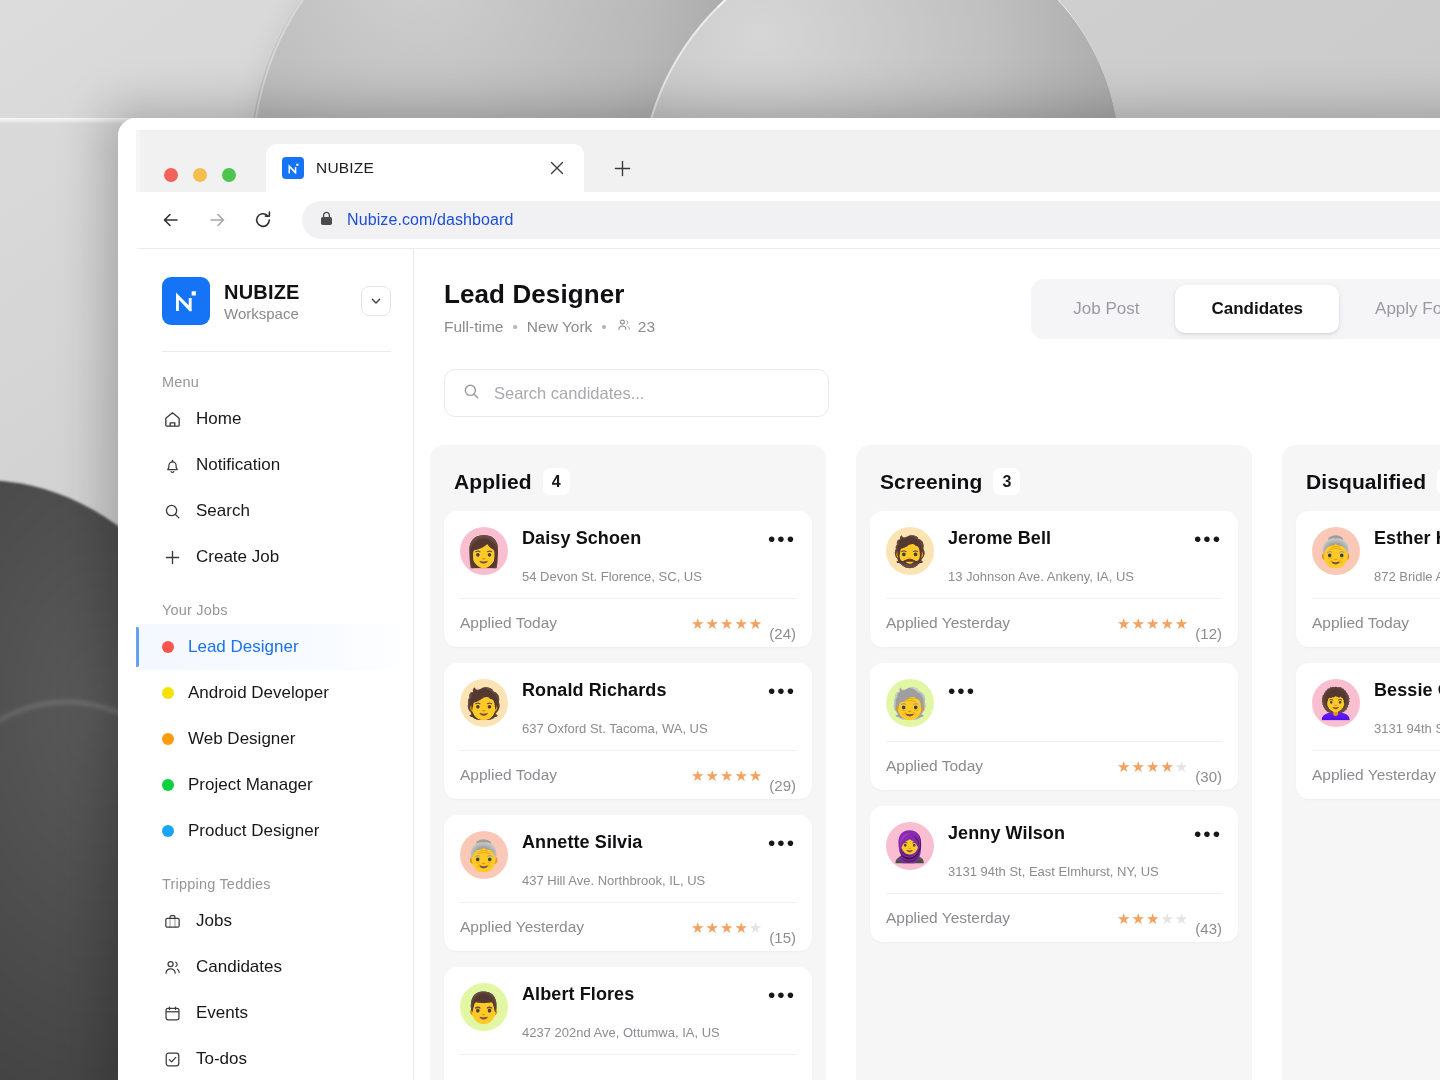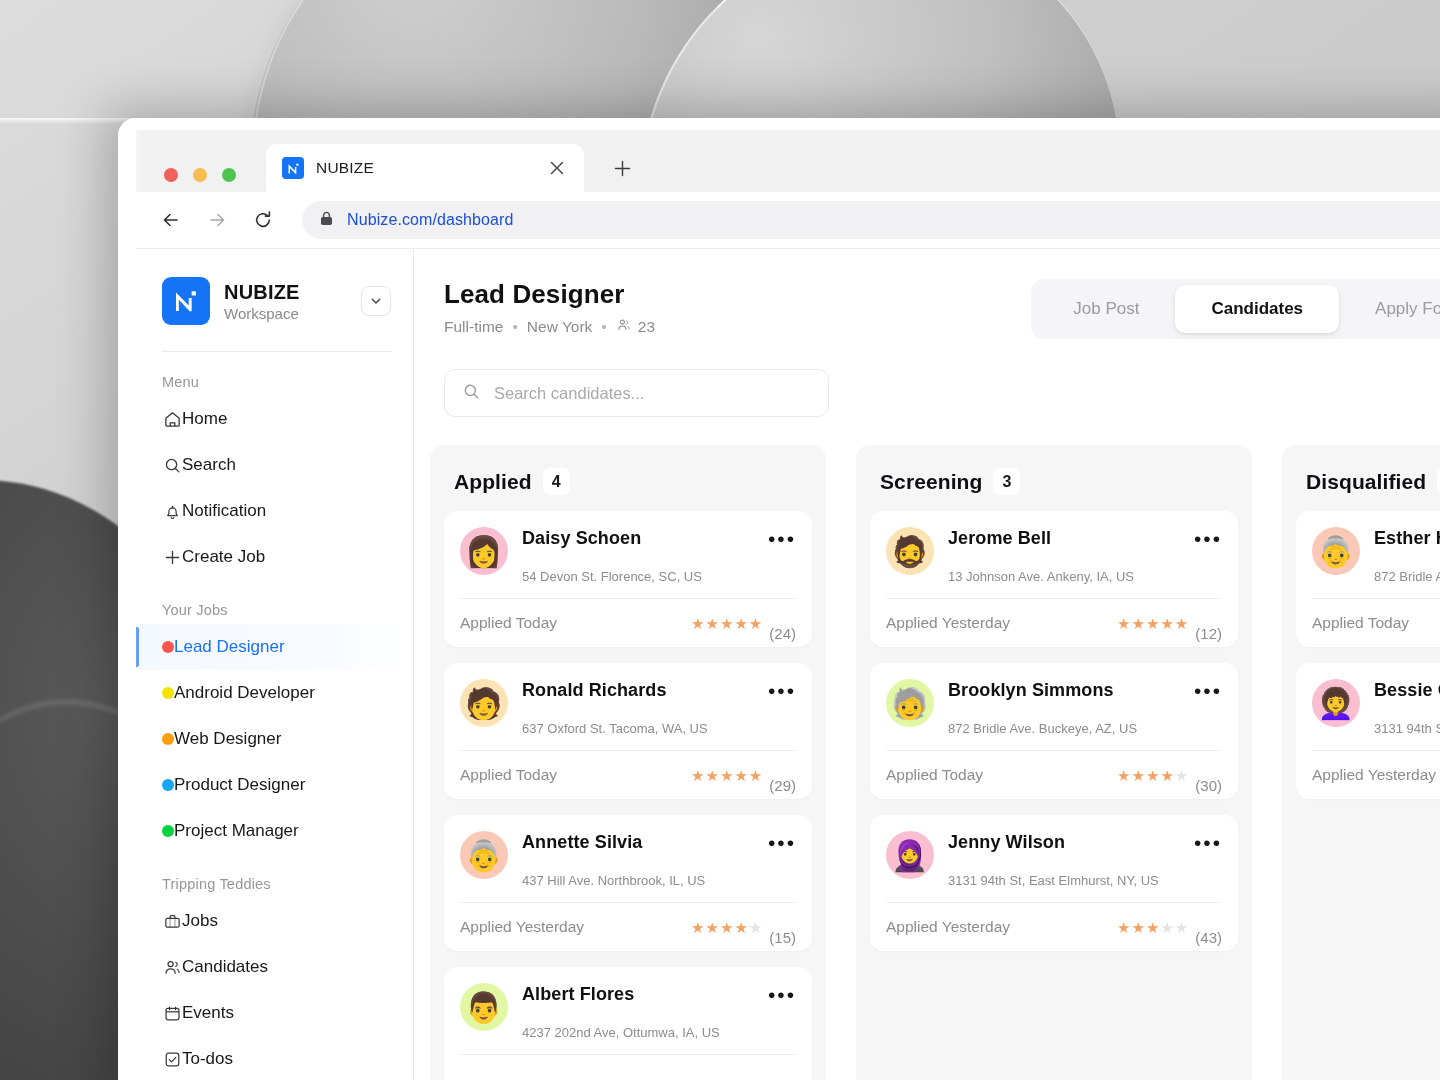--- a/index.html
+++ b/index.html
@@ -197,21 +197,21 @@
     color:#4a4a4e;
   }
   .divider { height:1px; background:#ebebed; margin: 26px 22px 0 26px; }
 
   .sec-label {
     font-size: 14.5px; color:#96969b;
     padding: 22px 0 6px 26px;
     letter-spacing:.2px;
   }
   .navitem {
-    display:flex; align-items:center; 
+    display:flex; align-items:center; gap:14px;
     height: 46px;
     padding-left: 26px;
     font-size: 17px; color:#18181b;
     position: relative;
   }
   .navitem .ico { width:20px; height:20px; display:flex; align-items:center; justify-content:center; color:#3a3a3e; flex:0 0 auto;}
   .navitem.active {
     background: linear-gradient(to right,#f4f8ff,#f8fbff 70%, #fff);
     color:#1a72f0; font-weight:500;
   }
@@ -447,41 +447,41 @@
                 <path d="M3 8.6L10 3l7 5.6v7.4a1 1 0 0 1-1 1H4a1 1 0 0 1-1-1z" stroke="#3a3a3e" stroke-width="1.4" fill="none" stroke-linejoin="round"></path>
                 <path d="M7.6 17v-3.4h4.8V17" stroke="#3a3a3e" stroke-width="1.4" fill="none"></path>
               </svg>
         </span>
         <span>Home</span>
       </div>
 
       <div class="navitem">
         <span class="ico">
           <svg width="19" height="19" viewBox="0 0 20 20">
-                <circle cx="9" cy="9" r="5.4" stroke="#3a3a3e" stroke-width="1.4" fill="none"></circle>
-                <path d="M13.1 13.1l3.6 3.6" stroke="#3a3a3e" stroke-width="1.4" stroke-linecap="round"></path>
-              </svg>
-        </span>
-        <span>Search</span>
-      </div>
-
-      <div class="navitem">
-        <span class="ico">
-          <svg width="19" height="19" viewBox="0 0 20 20">
                 <path d="M5 14.3c0-.6.6-1 .9-1.5.3-.6.3-1.4.3-2.6 0-2.3 1.7-4.1 3.8-4.1s3.8 1.8 3.8 4.1c0 1.2 0 2 .3 2.6.3.5.9.9.9 1.5z" stroke="#3a3a3e" stroke-width="1.3" fill="none" stroke-linejoin="round"></path>
                 <path d="M8.6 16.4a1.5 1.5 0 0 0 2.8 0" stroke="#3a3a3e" stroke-width="1.3" fill="none" stroke-linecap="round"></path>
                 <path d="M10 6.1V4.6" stroke="#3a3a3e" stroke-width="1.3" stroke-linecap="round"></path>
               </svg>
         </span>
         <span>Notification</span>
       </div>
 
       <div class="navitem">
         <span class="ico">
           <svg width="19" height="19" viewBox="0 0 20 20">
+                <circle cx="9" cy="9" r="5.4" stroke="#3a3a3e" stroke-width="1.4" fill="none"></circle>
+                <path d="M13.1 13.1l3.6 3.6" stroke="#3a3a3e" stroke-width="1.4" stroke-linecap="round"></path>
+              </svg>
+        </span>
+        <span>Search</span>
+      </div>
+
+      <div class="navitem">
+        <span class="ico">
+          <svg width="19" height="19" viewBox="0 0 20 20">
                 <path d="M10 3.6v12.8M3.6 10h12.8" stroke="#3a3a3e" stroke-width="1.4" stroke-linecap="round"></path>
               </svg>
         </span>
         <span>Create Job</span>
       </div>
 
       <div class="sec-label">Your Jobs</div>
 
       <div class="navitem active">
         <span class="jdot" style="background:#f9554c"></span>
@@ -489,26 +489,26 @@
       </div>
       <div class="navitem">
         <span class="jdot" style="background:#f5e200"></span>
         <span>Android Developer</span>
       </div>
       <div class="navitem">
         <span class="jdot" style="background:#fa9e10"></span>
         <span>Web Designer</span>
       </div>
       <div class="navitem">
+        <span class="jdot" style="background:#0ad23f"></span>
+        <span>Project Manager</span>
+      </div>
+      <div class="navitem">
         <span class="jdot" style="background:#18a5f5"></span>
         <span>Product Designer</span>
-      </div>
-      <div class="navitem">
-        <span class="jdot" style="background:#0ad23f"></span>
-        <span>Project Manager</span>
       </div>
 
       <div class="sec-label">Tripping Teddies</div>
 
       <div class="navitem">
         <span class="ico">
           <svg width="19" height="19" viewBox="0 0 20 20">
                 <rect x="3" y="6.6" width="14" height="9.4" rx="1.6" stroke="#3a3a3e" stroke-width="1.3" fill="none"></rect>
                 <path d="M7.4 6.6V5.2a1.3 1.3 0 0 1 1.3-1.3h2.6a1.3 1.3 0 0 1 1.3 1.3v1.4" stroke="#3a3a3e" stroke-width="1.3" fill="none"></path>
                 <path d="M7.4 7v9M12.6 7v9" stroke="#3a3a3e" stroke-width="1.1" opacity=".5"></path>
@@ -720,24 +720,20 @@
                 <span class="rcount">(12)</span>
               </span>
             </div>
           </div>
 
           <div class="card">
             <div class="card-top">
               <div class="avatar" style="background:#e2f7a3">
                     <span>🧓</span>
                   </div>
-              <div class="who">
-                <div class="cname">Brooklyn Simmons</div>
-                <div class="caddr">872 Bridle Ave. Buckeye, AZ, US</div>
-              </div>
               <div class="kebab">•••</div>
             </div>
             <div class="card-foot">
               <span class="applied">Applied Today</span>
               <span class="rating">
                 <span class="stars">
                       <span class="star">★</span>
                       <span class="star">★</span>
                       <span class="star">★</span>
                       <span class="star">★</span>

